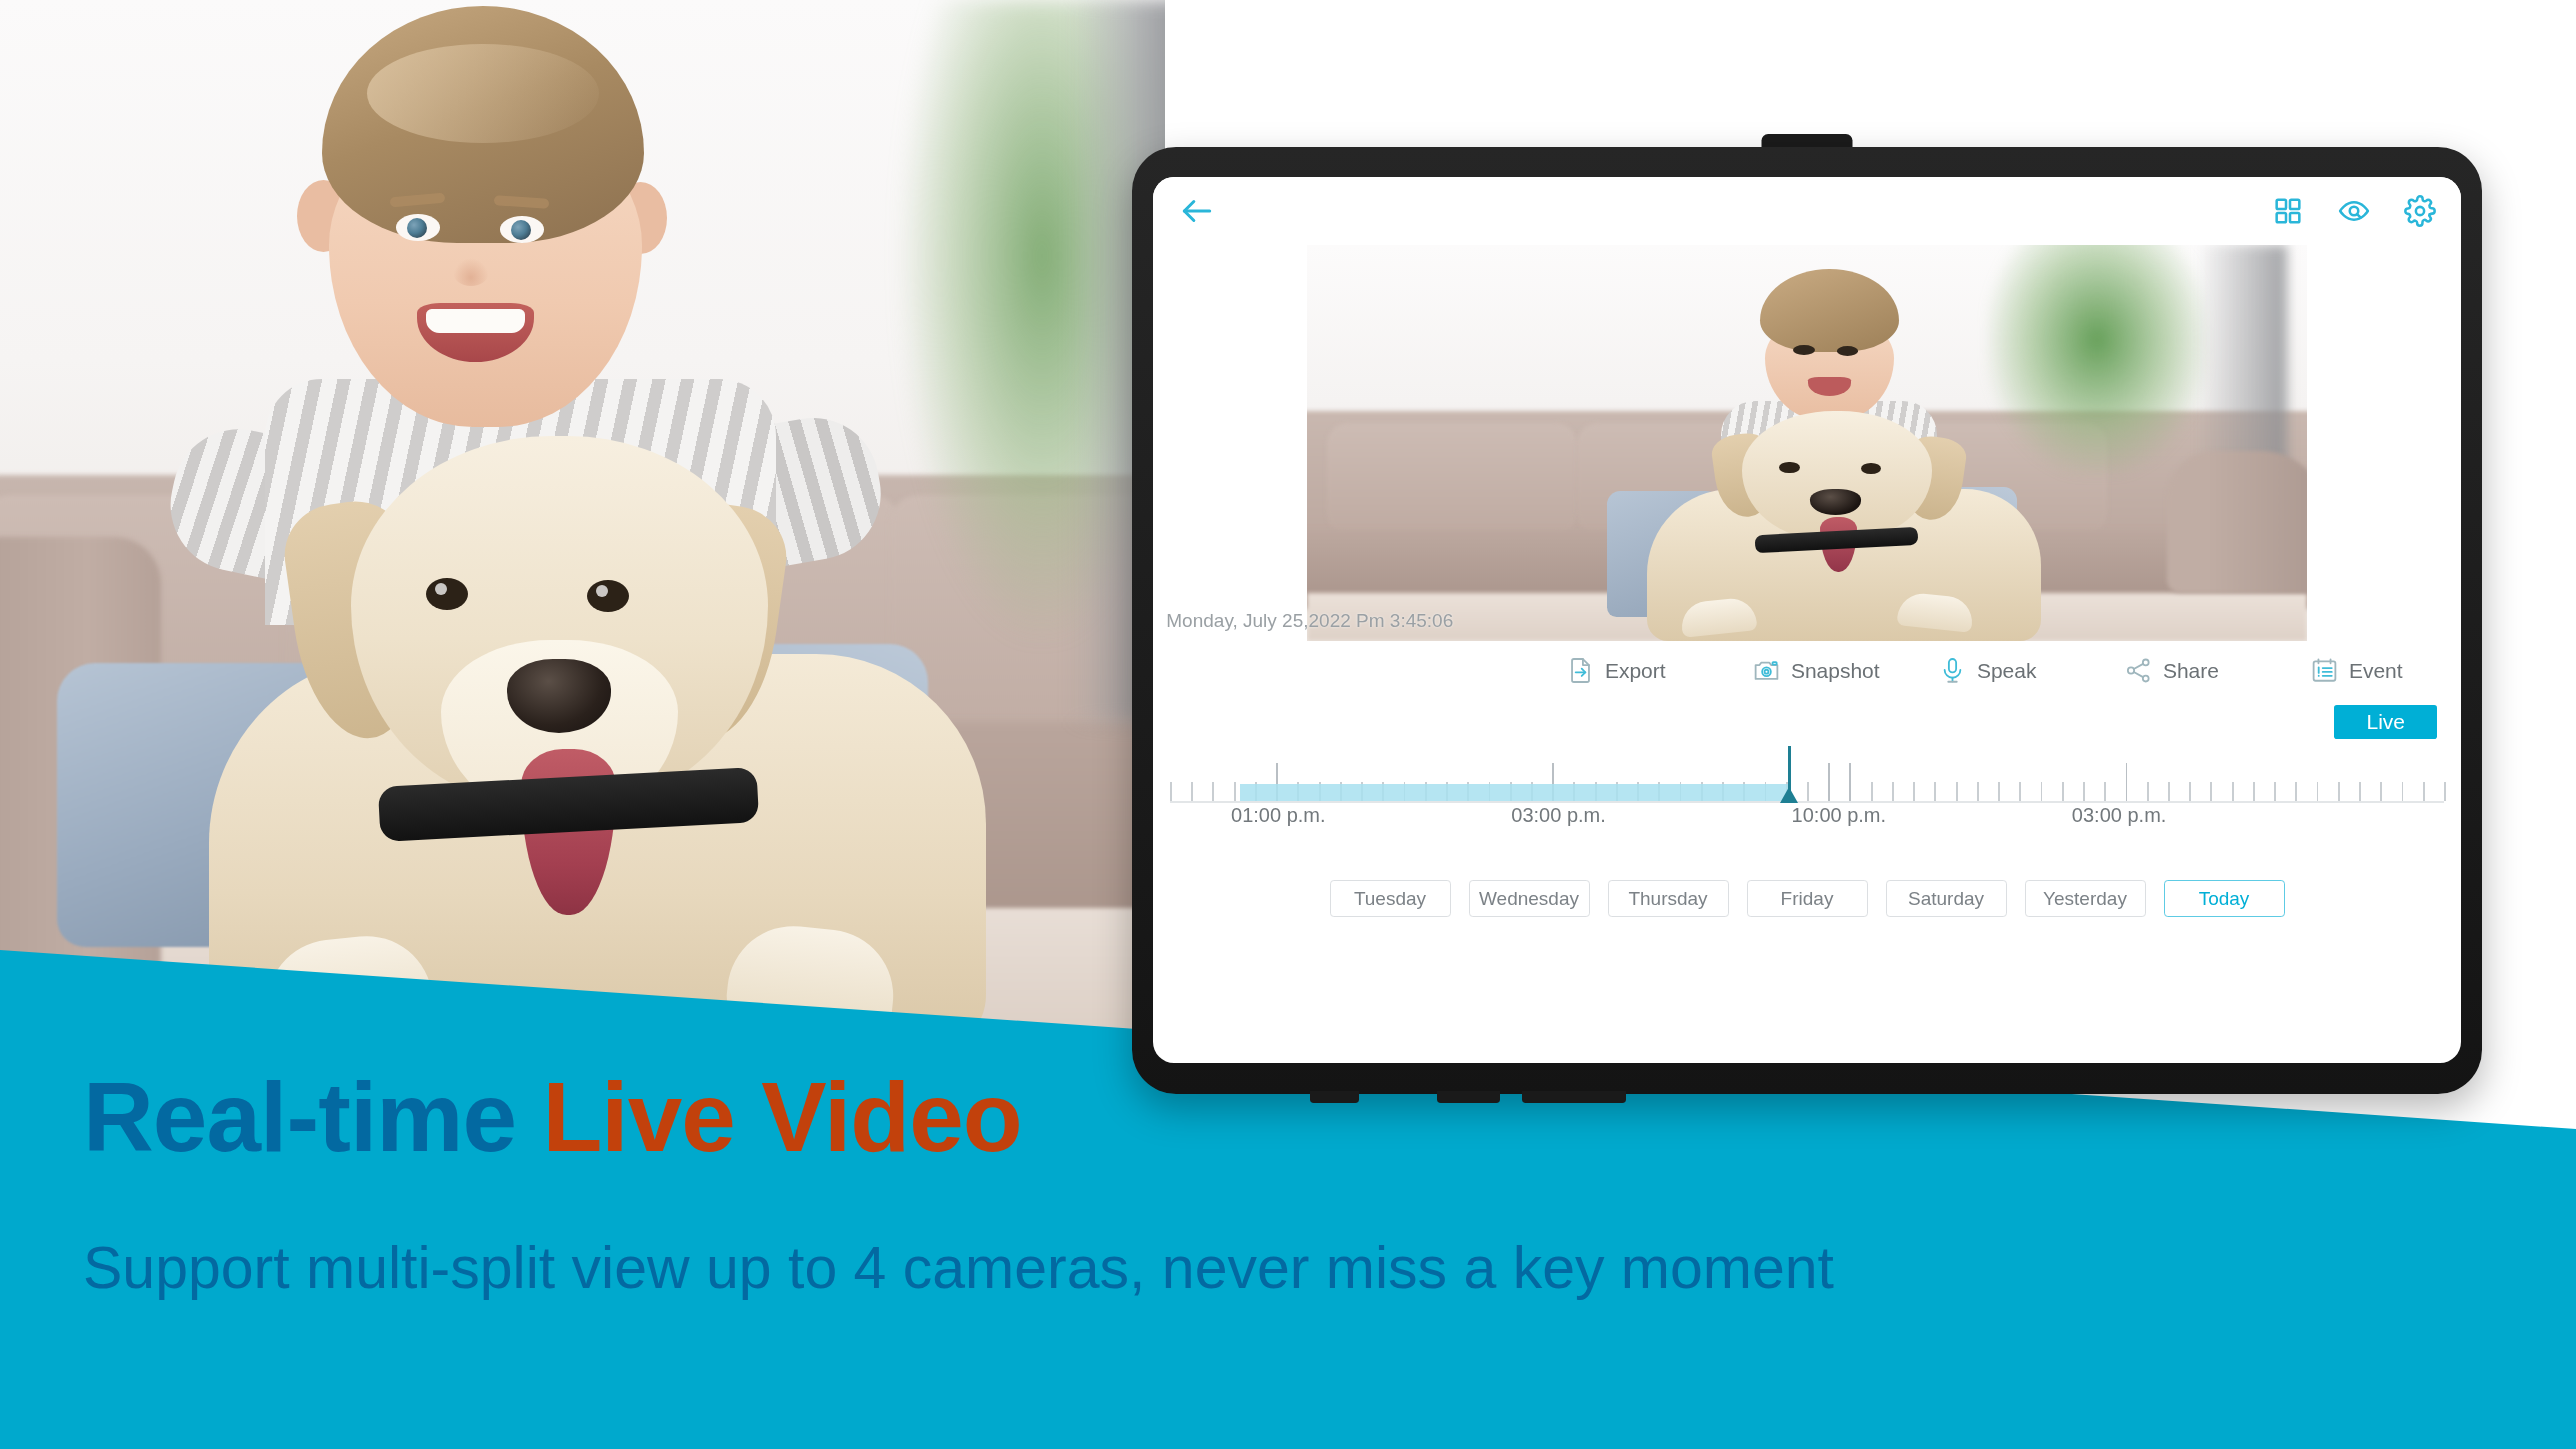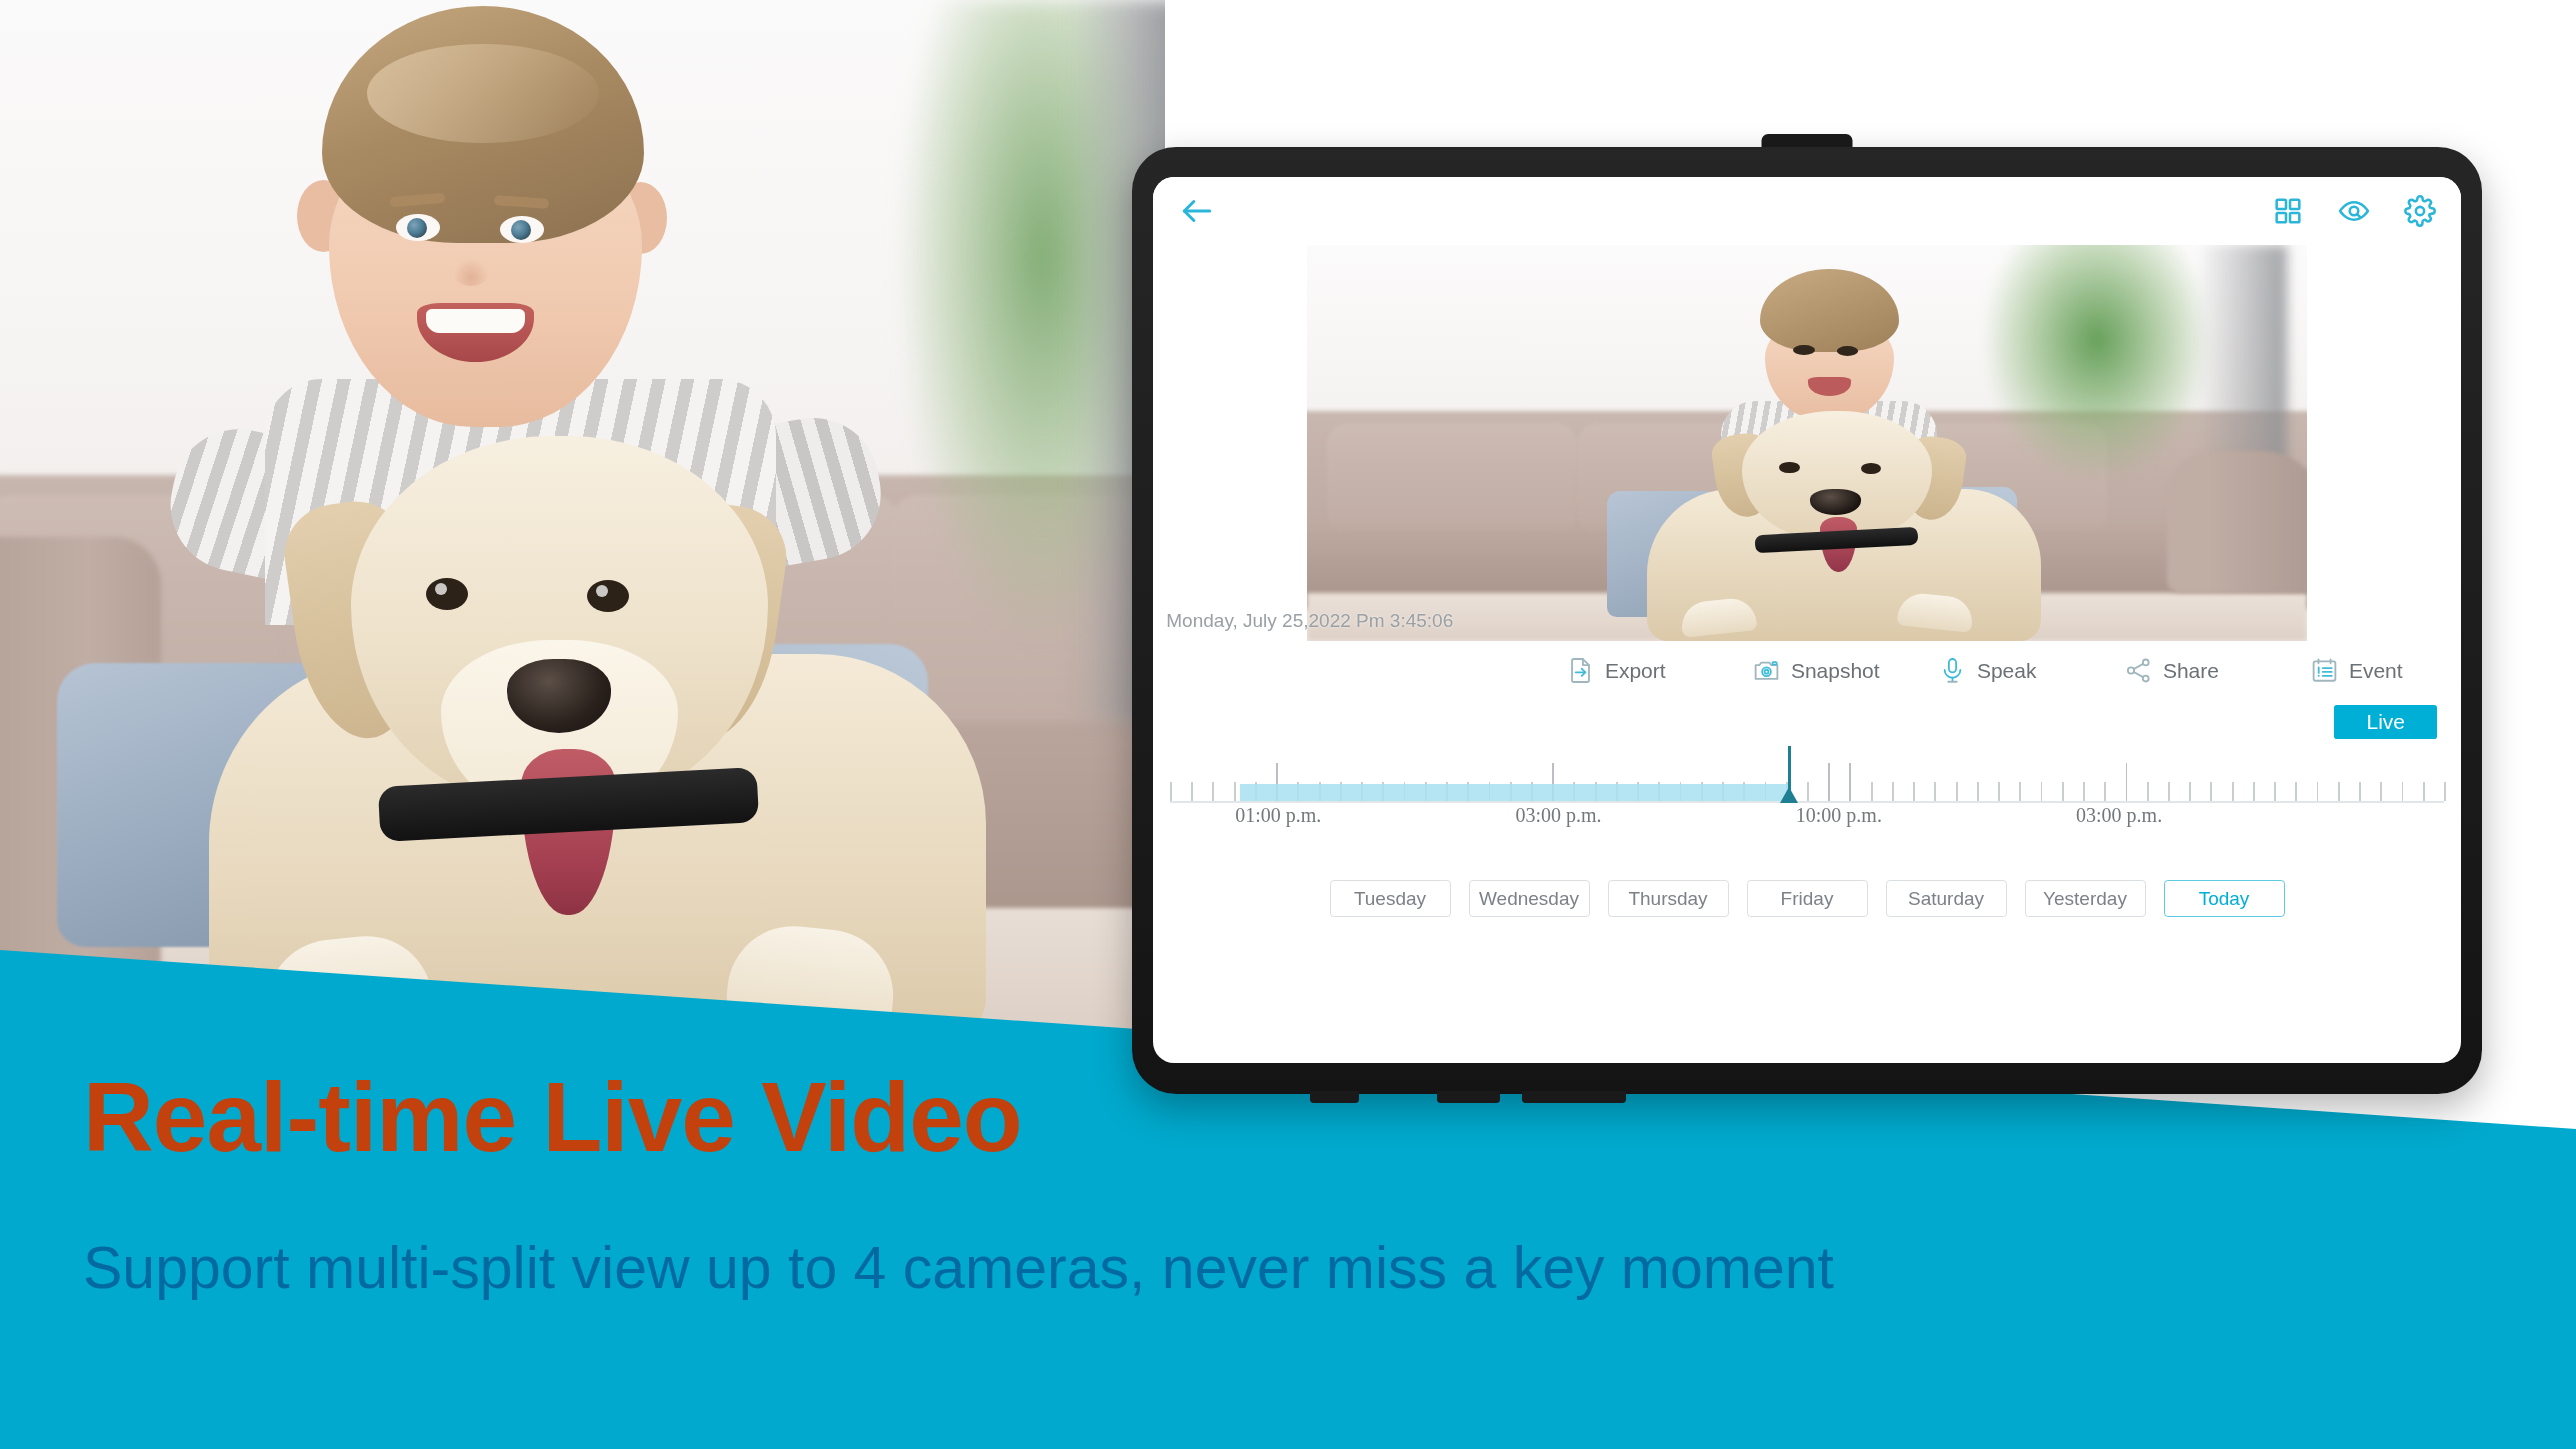--- a/index.html
+++ b/index.html
@@ -206,21 +206,21 @@
   }
   .banner-text { position: absolute; z-index: 6; left: 83px; }
   .headline {
     top: 1068px;
     font-size: 98px;
     font-weight: 700;
     letter-spacing: -0.9px;
     line-height: 1;
     white-space: nowrap;
   }
-  .headline .w1 { color: #c2410c; }
+  .headline .w1 { color: #0369a1; }
   .headline .w2 { color: #f8f65a; }
   .subhead {
     top: 1234px;
     font-size: 59px;
     font-weight: 400;
     color: #0369a1;
     white-space: nowrap;
   }
 
   
@@ -455,21 +455,21 @@
   }
   .tl-playhead::after {
     content: "";
     position: absolute;
     left: -7.6px; bottom: -1.9px;
     width: 0; height: 0;
     border-left: 9.5px solid transparent;
     border-right: 9.5px solid transparent;
     border-bottom: 16px solid #1e7f93;
   }
-  .tl-labels { position: absolute; left: 0; right: 0; bottom: -13.3px; height: 28px; font-family: Liberation Serif, serif; }
+  .tl-labels { position: absolute; left: 0; right: 0; bottom: -13.3px; height: 28px; }
   .tl-label {
     position: absolute;
     font-size: 20px;
     color: #72787c;
     transform: translateX(-50%);
     white-space: nowrap;
   }
 
   
   .day-bar {

